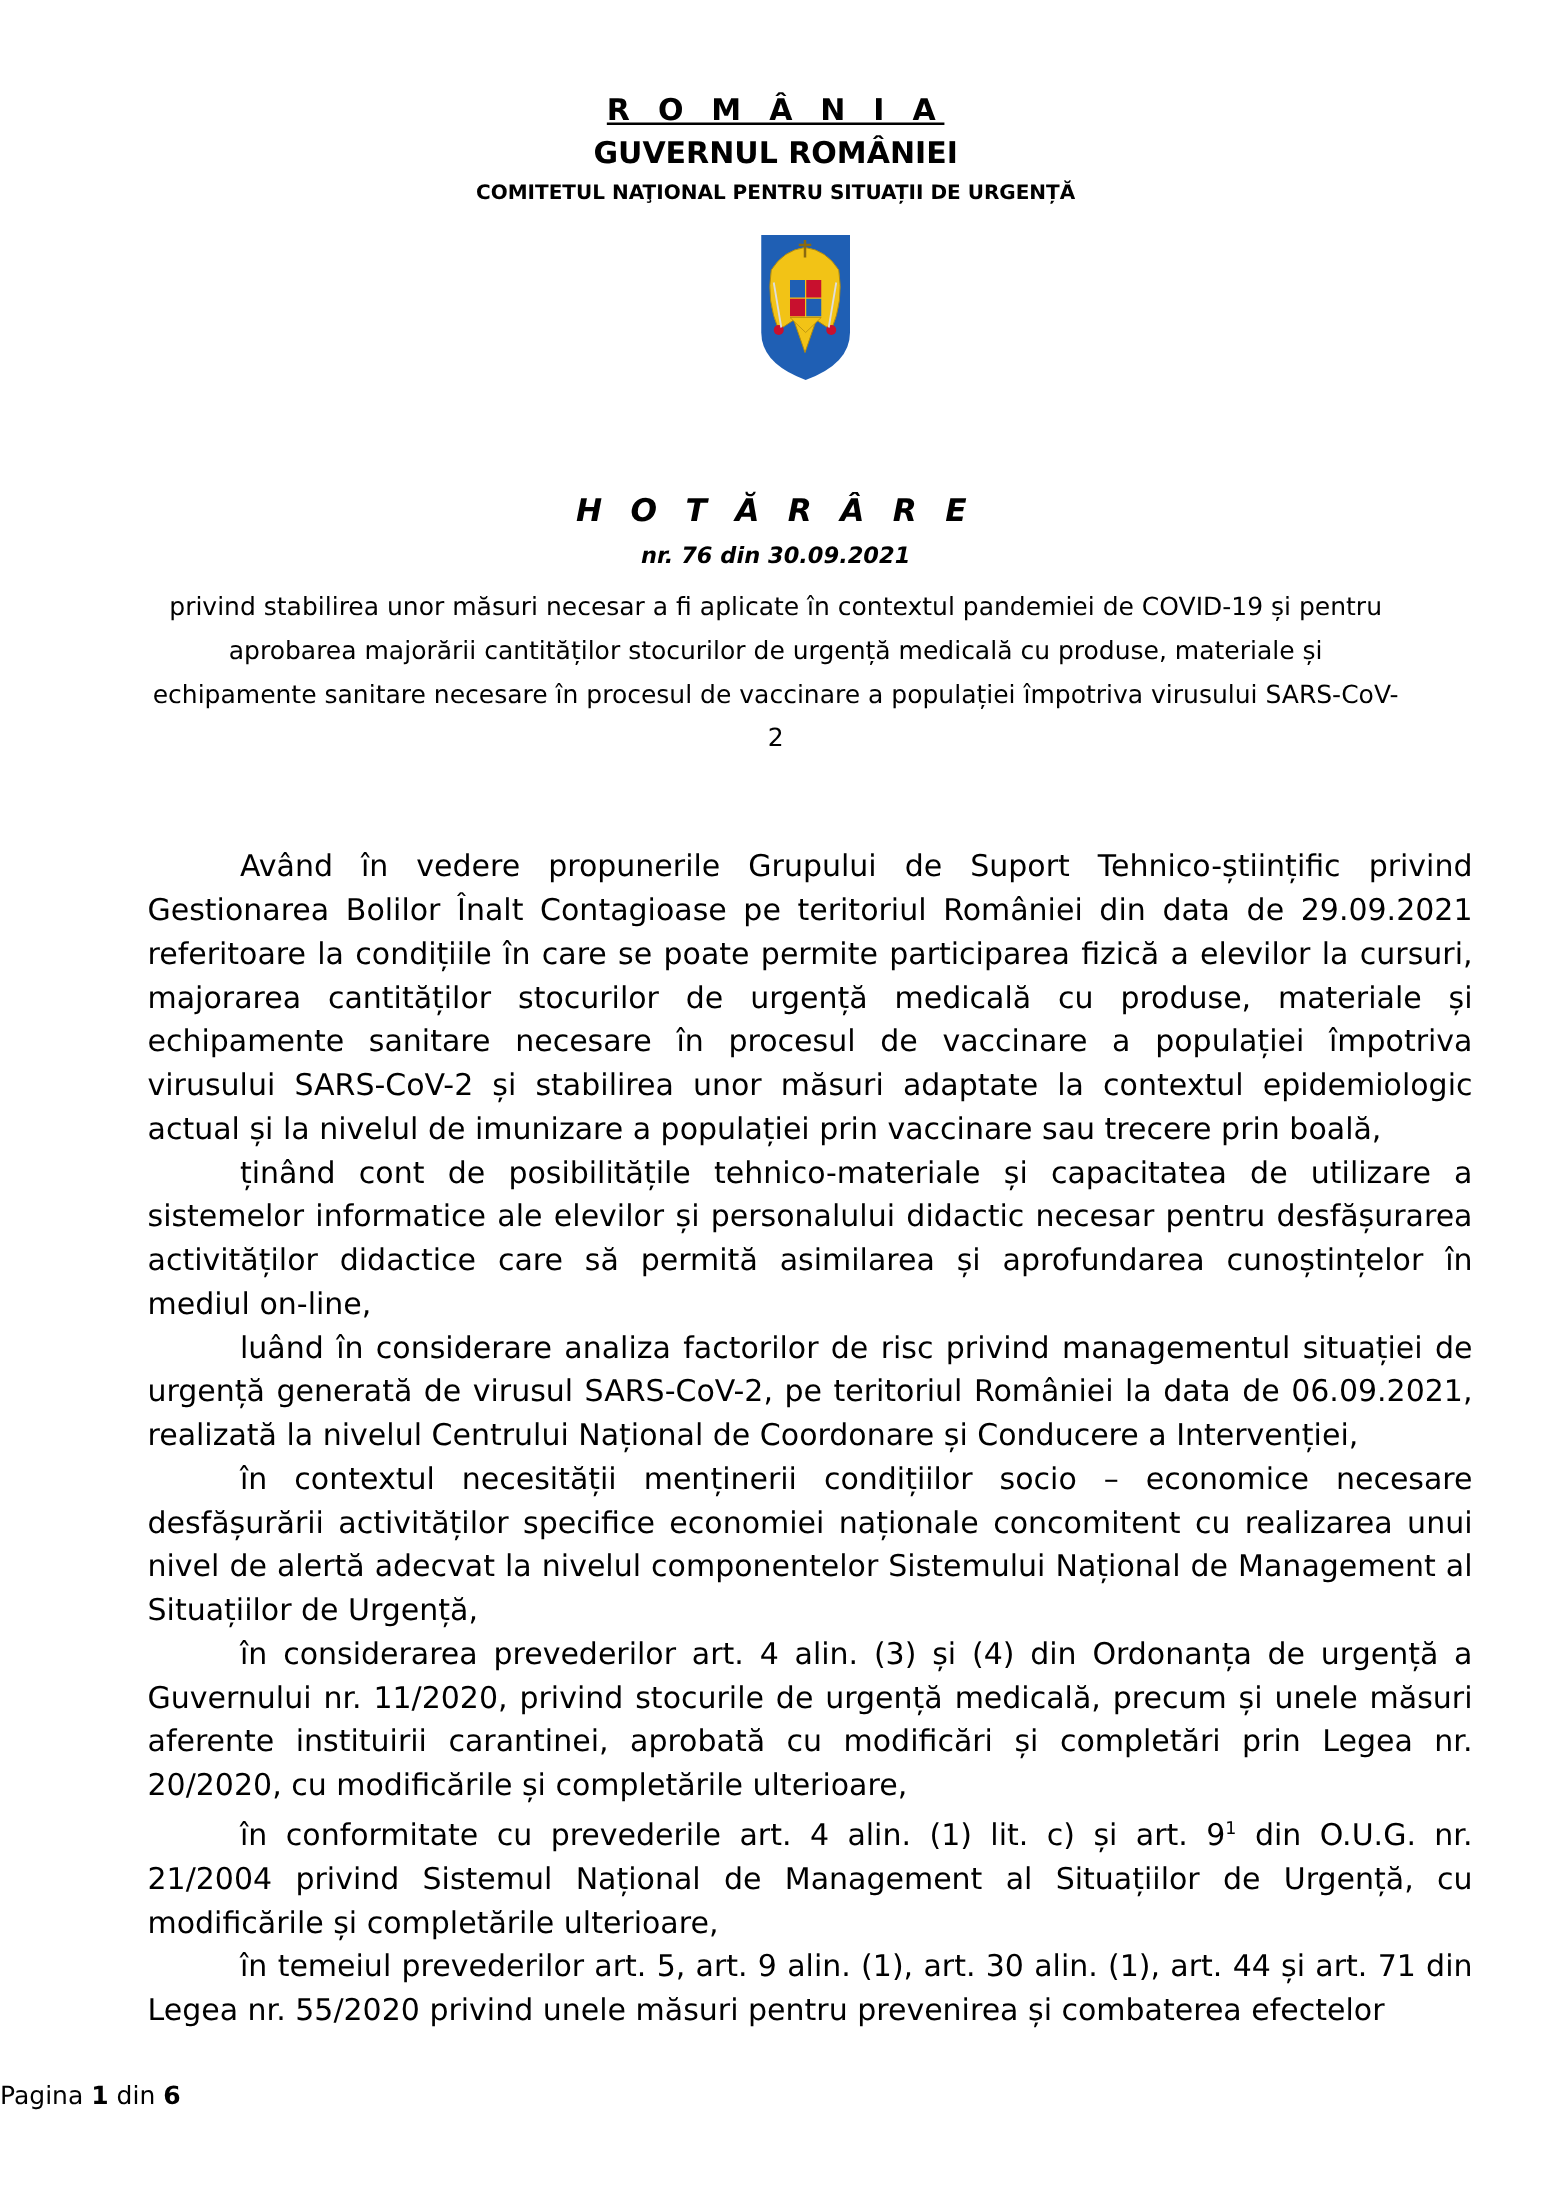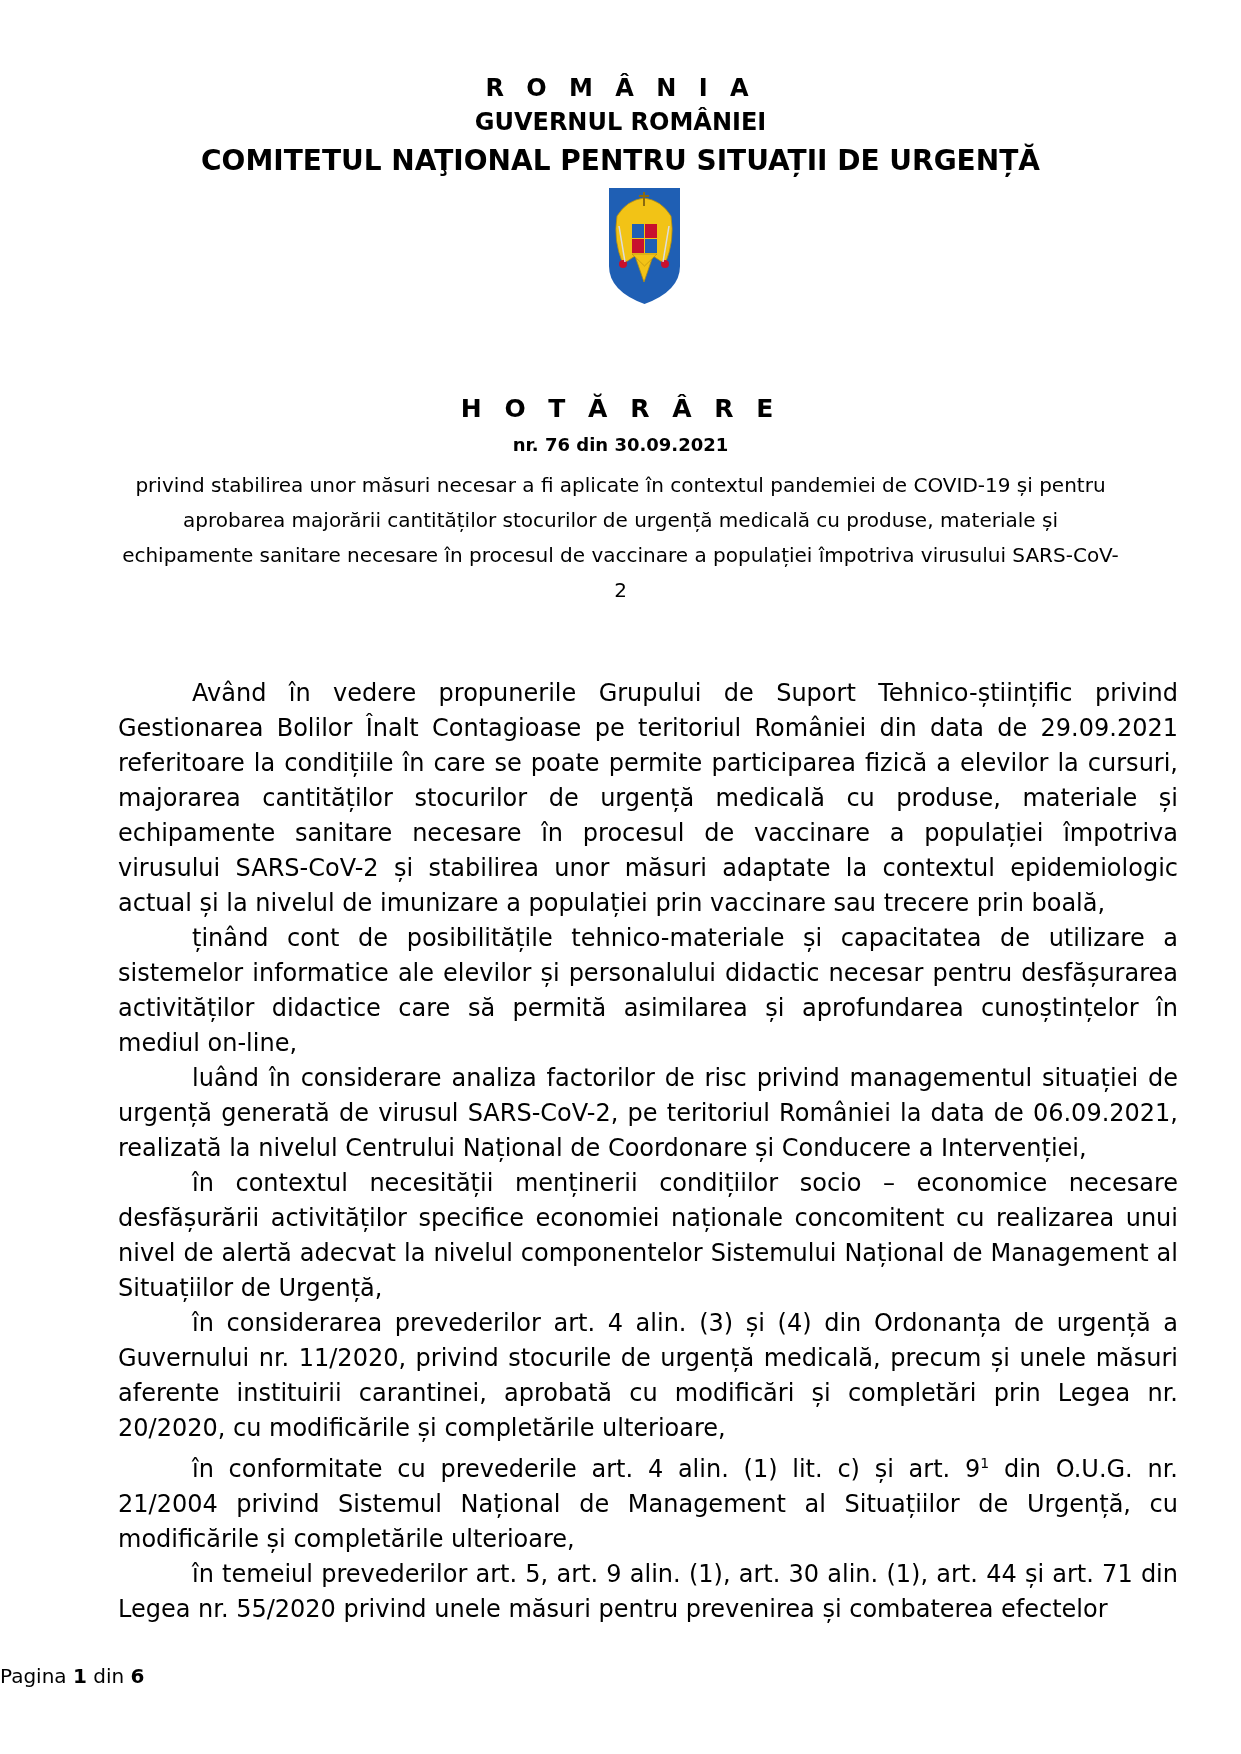--- a/index.html
+++ b/index.html
@@ -1,23 +1,23 @@
 <!DOCTYPE html>
 <html><head>
 <meta charset="utf-8">
 <style>
   html, body { margin:0; padding:0; background:#ffffff; }
   body { width:1241px; height:1754px; position:relative; overflow:hidden; color:#000; }
   .page { position:absolute; left:0; top:0; width:1241px; height:1754px; }
   .hdr { position:absolute; left:0; width:1241px; text-align:center; font-family:"DejaVu Sans", sans-serif; font-weight:bold; }
-  .h1 { top:74px; font-size:24px; letter-spacing:7px; }
+  .h1 { top:74px; font-size:24px; letter-spacing:7px;text-decoration:underline; }
   .h2 { top:108px; font-size:24px; }
-  .h3 { top:144px; font-size:28px; }
+  .h3 { top:144px; font-size:16px; }
   .coat { position:absolute; left:607px; top:186px; width:75px; height:120px; }
-  .title { position:absolute; left:0; width:1241px; text-align:center; font-family:"DejaVu Sans", sans-serif; font-weight:bold; }
+  .title { position:absolute; left:0; width:1241px; text-align:center; font-family:"DejaVu Sans", sans-serif; font-weight:bold;font-style:italic; }
   .t1 { top:394px; font-size:25px; letter-spacing:7px; }
   .t2 { top:434px; font-size:18px; }
   .subtitle { position:absolute; left:118px; width:1005px; top:468px; text-align:center; font-family:"DejaVu Sans", sans-serif; font-size:20px; line-height:35px; }
   .body { position:absolute; left:118px; width:1060px; top:676px; font-family:"DejaVu Sans", sans-serif; font-size:24px; line-height:35px; text-align:justify; }
   .body p { margin:0; text-indent:74px; }
   .body sup { font-size:14px; }
   .footer { position:absolute; top:1664px; left:0; width:1027px; text-align:left; font-family:"DejaVu Sans", sans-serif; font-size:20px; }
   .footer b { font-weight:bold; }
 </style>
 </head>

